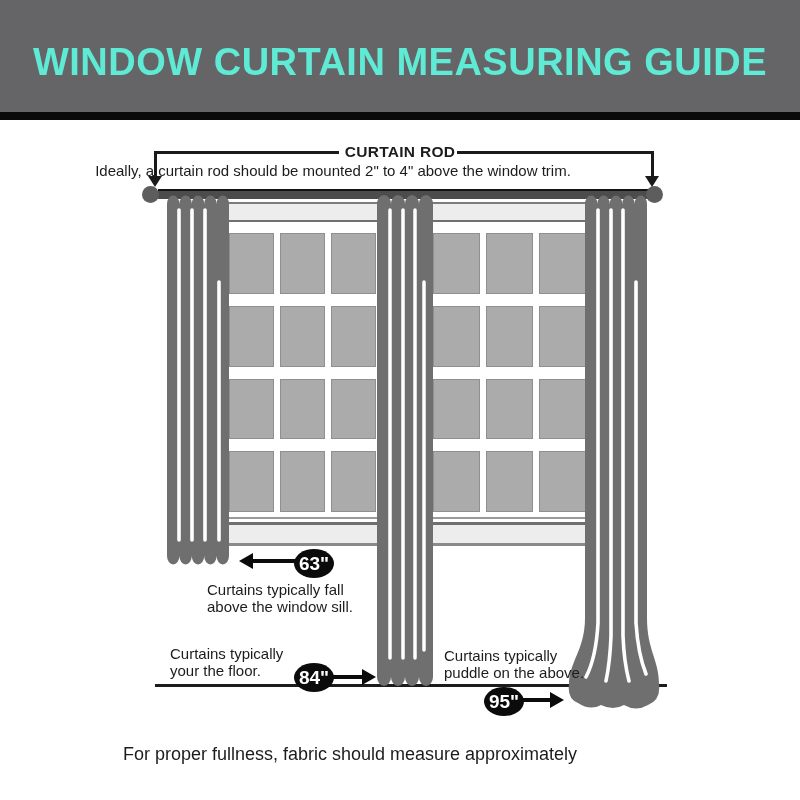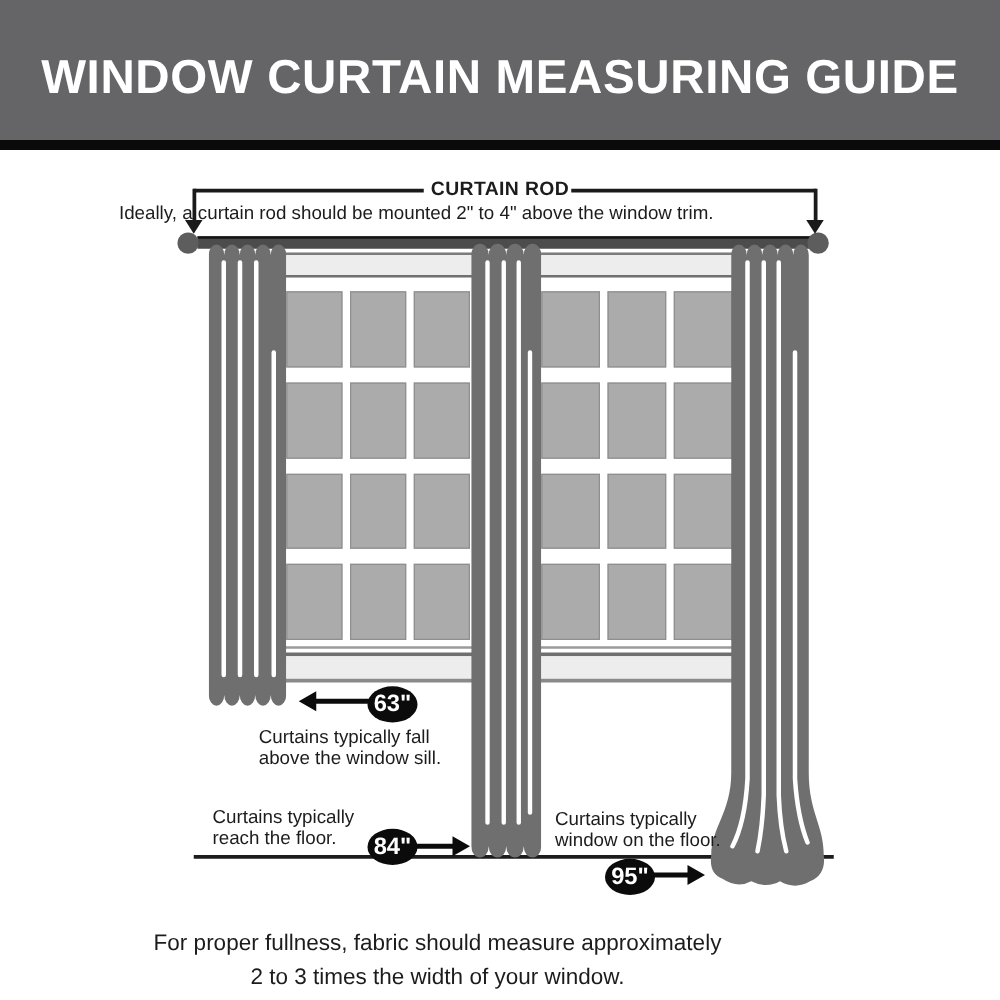--- a/index.html
+++ b/index.html
@@ -10,21 +10,21 @@
   }
   .abs{position:absolute;}
 
   
   .header{
     top:0;left:0;width:800px;height:112px;background:#656567;
     display:flex;align-items:center;justify-content:center;
     box-sizing:border-box;padding-top:12px;z-index:6;
   }
   .header-title{
-    color:#ffffff;font-size:38px;font-weight:bold;letter-spacing:.5px;white-space:nowrap;
+    color:#5eead4;font-size:38px;font-weight:bold;letter-spacing:.5px;white-space:nowrap;
   }
   .header-divider{top:112px;left:0;width:800px;height:8px;background:#0a0a0a;z-index:6;}
 
   
   .bracket{background:#1a1a1a;z-index:4;}
   .bracket-h-left{top:151px;left:155px;width:184px;height:2.5px;}
   .bracket-h-right{top:151px;left:457px;width:196px;height:2.5px;}
   .bracket-v-left{top:151px;left:154px;width:2.5px;height:26px;}
   .bracket-v-right{top:151px;left:651px;width:2.5px;height:26px;}
   .down-arrowhead{
@@ -222,27 +222,26 @@
 <div class="abs caption cap1">
   <div>Curtains typically fall</div>
   <div>above the window sill.</div>
 </div>
 
 <div class="abs badge b84">84"</div>
 <div class="abs arrow-line al84"></div>
 <div class="abs arrow-head ah-right ah84"></div>
 <div class="abs caption cap2">
   <div>Curtains typically</div>
-  <div>reach the floor.</div>
+  <div>your the floor.</div>
 </div>
 
 <div class="abs badge b95">95"</div>
 <div class="abs arrow-line al95"></div>
 <div class="abs arrow-head ah-right ah95"></div>
 <div class="abs caption cap3">
   <div>Curtains typically</div>
-  <div>window on the floor.</div>
+  <div>puddle on the above.</div>
 </div>
 
 <div class="abs footer">
   <div>For proper fullness, fabric should measure approximately</div>
-  <div>2 to 3 times the width of your window.</div>
 </div>
 
 </body></html>

